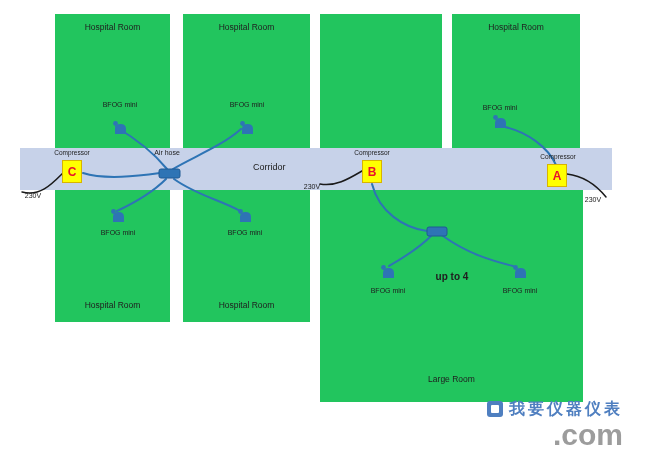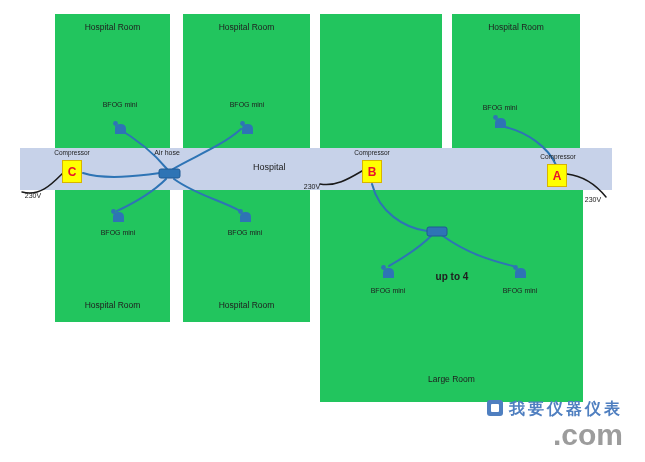--- a/index.html
+++ b/index.html
@@ -24,35 +24,35 @@
 
   svg.wires { position:absolute; left:0; top:0; z-index:2; }
 
   .comp-box { position:absolute; width:20px; height:23px; background:#ffff00; border:1px solid #d8b400;
               display:flex; align-items:center; justify-content:center; z-index:4; }
   .comp-letter { color:#e8112d; font-weight:bold; font-size:12px; line-height:1; }
 
   .bfog { position:absolute; width:16px; height:14px; z-index:3; }
 
   .watermark { position:absolute; right:22px; bottom:12px; display:flex; flex-direction:column; align-items:flex-end; z-index:6; }
-  .wm-top { display:flex; align-items:flex-start; gap:6px; margin-bottom:2px; }
+  .wm-top { display:flex; align-items:center; gap:6px; margin-bottom:2px; }
   .wm-logo { width:16px; height:16px; background:#4f7fc0; border-radius:3px; position:relative; }
   .wm-logo::after { content:""; position:absolute; inset:4px; background:#fff; border-radius:1px; }
   .wm-cn { color:#4f7fc0; font-size:16px; font-weight:bold; letter-spacing:3px; line-height:1.1; }
   .wm-bottom { display:flex; align-items:baseline; }
   .wm-num { color:#f9a400; font-size:42px; font-weight:bold; letter-spacing:1px; line-height:1; }
   .wm-suffix { color:#9c9c9c; font-size:30px; font-weight:bold; line-height:1; }
 </style>
 </head>
 <body>
 
 <div class="canvas">
 
   <div class="corridor">
-    <span class="corridor-label">Hospital</span>
+    <span class="corridor-label">Corridor</span>
   </div>
 
   <div class="room" style="left:55px;top:14px;width:115px;height:134px">
     <span class="room-label at-top">Hospital Room</span>
   </div>
   <div class="room" style="left:183px;top:14px;width:127px;height:134px">
     <span class="room-label at-top">Hospital Room</span>
   </div>
   <div class="room" style="left:320px;top:14px;width:122px;height:134px">
     <span class="room-label at-top"></span>

